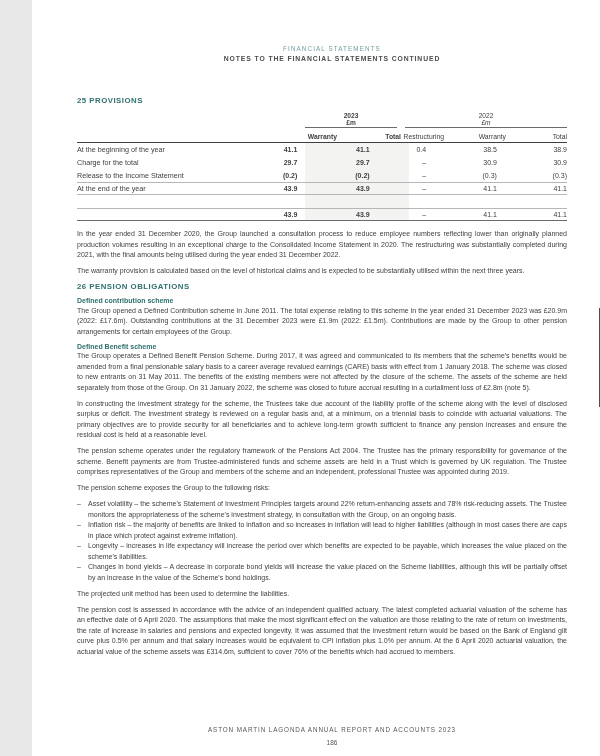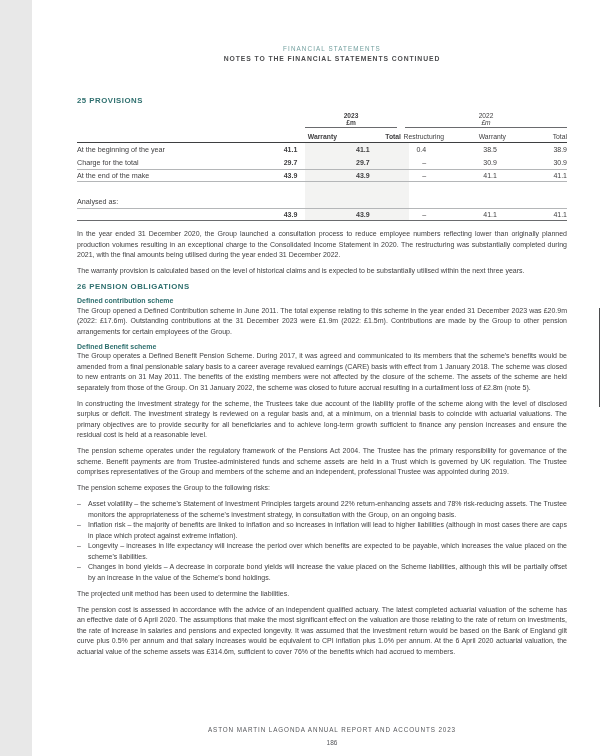--- a/index.html
+++ b/index.html
@@ -114,32 +114,37 @@
             <div class="c4">38.9</div>
           </div>
           <div class="trow">
             <div class="c-label">Charge for the total</div>
             <div class="c0">29.7</div>
             <div class="c1">29.7</div>
             <div class="c2">–</div>
             <div class="c3">30.9</div>
             <div class="c4">30.9</div>
           </div>
+          <div class="trow">
+            <div class="c-label">Release to the Income Statement</div>
+            <div class="c0">(0.2)</div>
+            <div class="c1">(0.2)</div>
+            <div class="c2">–</div>
+            <div class="c3">(0.3)</div>
+            <div class="c4">(0.3)</div>
+          </div>
           <div class="trow row-endyear">
-            <div class="c-label">At the end of the make</div>
+            <div class="c-label">At the end of the year</div>
             <div class="c0">43.9</div>
             <div class="c1">43.9</div>
             <div class="c2">–</div>
             <div class="c3">41.1</div>
             <div class="c4">41.1</div>
           </div>
           <div class="tspacer"></div>
-          <div class="trow">
-            <div class="c-label">Analysed as:</div>
-          </div>
           <div class="trow row-antotal">
             <div class="c-label"></div>
             <div class="c0">43.9</div>
             <div class="c1">43.9</div>
             <div class="c2">–</div>
             <div class="c3">41.1</div>
             <div class="c4">41.1</div>
           </div>
         </div>
     </div>

